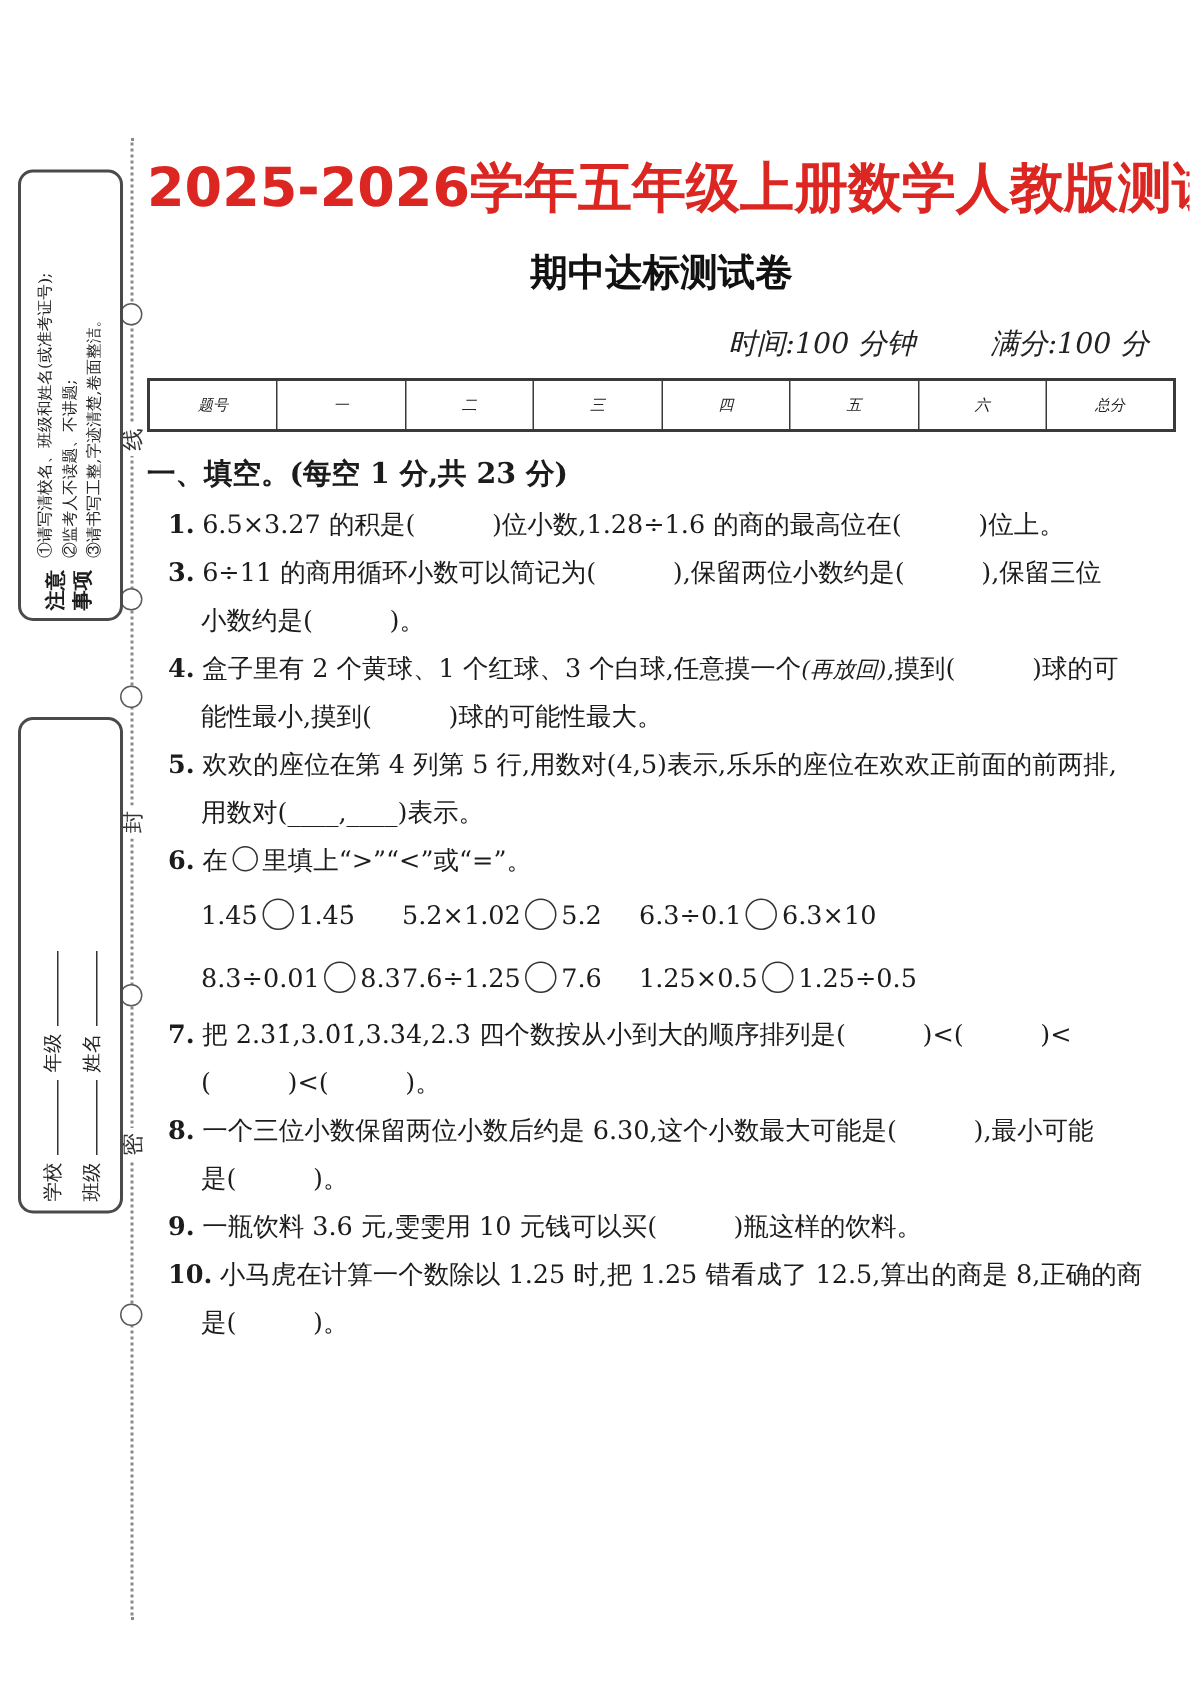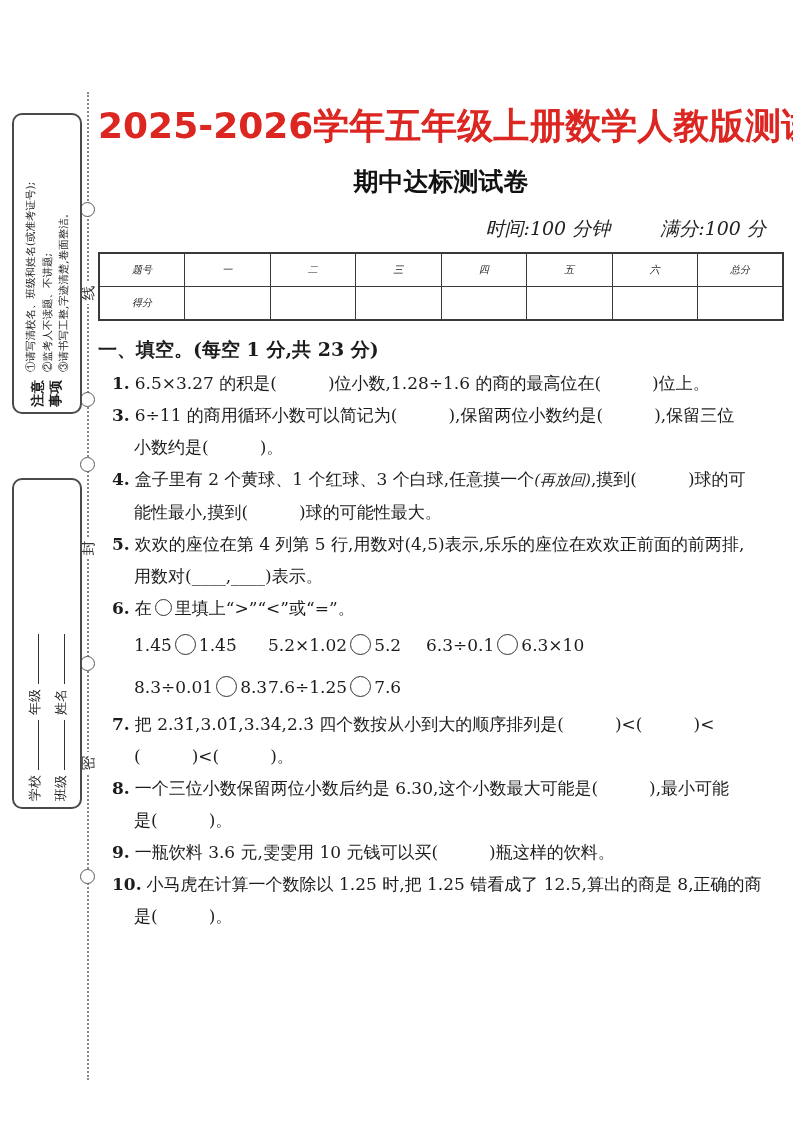--- a/index.html
+++ b/index.html
@@ -113,47 +113,38 @@
         <tr id="score-header-row">
             <td>题号</td>
             <td>一</td>
             <td>二</td>
             <td>三</td>
             <td>四</td>
             <td>五</td>
             <td>六</td>
             <td>总分</td>
           </tr>
-        <tr id="score-value-row">
-            <td>得分</td>
-            <td></td>
-            <td></td>
-            <td></td>
-            <td></td>
-            <td></td>
-            <td></td>
-            <td></td>
-          </tr>
       </tbody>
     </table>
 
     <div class="section-heading">一、填空。(每空 1 分,共 23 分)</div>
 
     <div id="questions">
         <div class="q"><span class="qnum">1.</span><span>6.5×3.27 的积是(　　　)位小数,1.28÷1.6 的商的最高位在(　　　)位上。</span></div>
         <div class="q"><span class="qnum">3.</span><span>6÷11 的商用循环小数可以简记为(　　　),保留两位小数约是(　　　),保留三位</span><br><span>小数约是(　　　)。</span></div>
         <div class="q"><span class="qnum">4.</span><span>盒子里有 2 个黄球、1 个红球、3 个白球,任意摸一个</span><span class="em">(再放回)</span><span>,摸到(　　　)球的可</span><br><span>能性最小,摸到(　　　)球的可能性最大。</span></div>
         <div class="q"><span class="qnum">5.</span><span>欢欢的座位在第 4 列第 5 行,用数对(4,5)表示,乐乐的座位在欢欢正前面的前两排,</span><br><span>用数对(____,____)表示。</span></div>
         <div class="q"><span class="qnum">6.</span><span>在</span><span class="cmp-circle sm"></span><span>里填上“&gt;”“&lt;”或“=”。</span><div class="cmp-row">
             <span class="c1"><span>1.45̇</span><span class="cmp-circle"></span><span>1.4̇5̇</span></span>
             <span class="c2"><span>5.2×1.02</span><span class="cmp-circle"></span><span>5.2</span></span>
             <span class="c3"><span>6.3÷0.1</span><span class="cmp-circle"></span><span>6.3×10</span></span>
           </div><div class="cmp-row">
             <span class="c1"><span>8.3÷0.01</span><span class="cmp-circle"></span><span>8.3</span></span>
             <span class="c2"><span>7.6÷1.25</span><span class="cmp-circle"></span><span>7.6</span></span>
+            <span class="c3"><span>1.25×0.5</span><span class="cmp-circle"></span><span>1.25÷0.5</span></span>
           </div></div>
         <div class="q"><span class="qnum">7.</span><span>把 2.3̇1̇,3.0̇1̇,3.3̇4̇,2.3̇ 四个数按从小到大的顺序排列是(　　　)&lt;(　　　)&lt;</span><br><span>(　　　)&lt;(　　　)。</span></div>
         <div class="q"><span class="qnum">8.</span><span>一个三位小数保留两位小数后约是 6.30,这个小数最大可能是(　　　),最小可能</span><br><span>是(　　　)。</span></div>
         <div class="q"><span class="qnum">9.</span><span>一瓶饮料 3.6 元,雯雯用 10 元钱可以买(　　　)瓶这样的饮料。</span></div>
         <div class="q"><span class="qnum">10.</span><span>小马虎在计算一个数除以 1.25 时,把 1.25 错看成了 12.5,算出的商是 8,正确的商</span><br><span>是(　　　)。</span></div>
       </div>
   </div>
 </div>
 
 </body></html>

